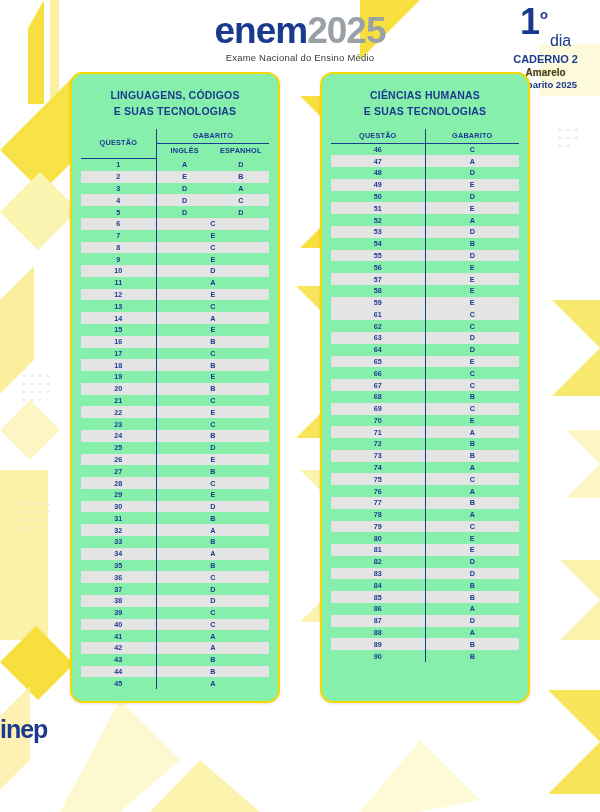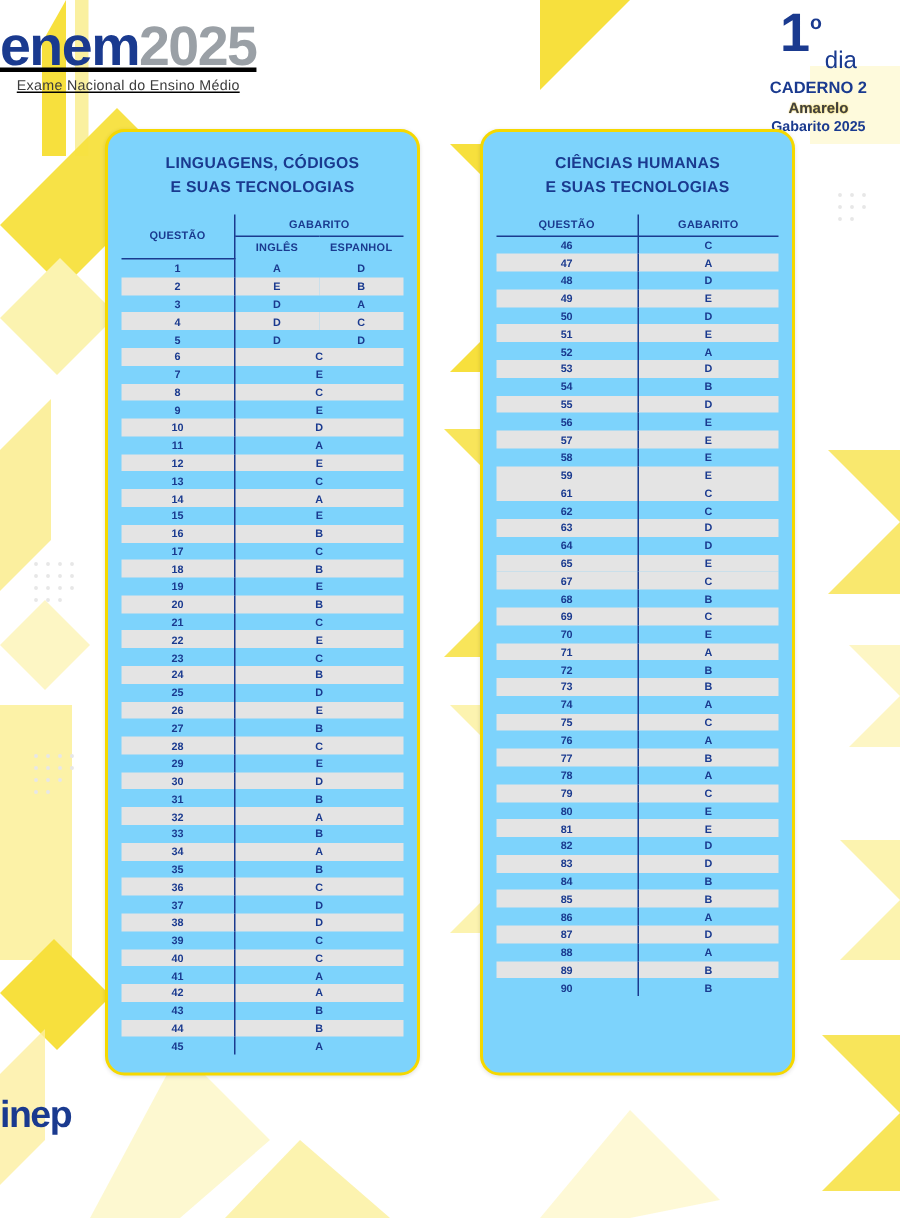--- a/index.html
+++ b/index.html
@@ -11,24 +11,23 @@
     position:relative;
     overflow:hidden;
   }
   
   .bg { position:absolute; inset:0; overflow:hidden; z-index:0; }
   .bg svg { position:absolute; left:0; top:0; }
 
   
   .header {
     position:relative; z-index:3;
-    height:86px;
-    display:flex; align-items:flex-start; 
+    height:72px;
+    display:flex; align-items:flex-start; justify-content:center;
     padding-top:8px;
-    text-decoration:underline;
   }
   .logo-block { text-align:center; margin-top:4px; }
   .logo-main {
     font-size:37px; font-weight:bold; letter-spacing:-1px;
     color:#1a3a8f; line-height:1;
   }
   .logo-main .year { color:#9aa0a6; font-weight:bold; }
   .logo-sub {
     font-size:9.5px; color:#3b3b3b; margin-top:3px; letter-spacing:0.2px;
   }
@@ -46,21 +45,21 @@
   .gabarito-ano { font-size:9.5px; font-weight:bold; color:#1a3a8f; margin-top:1px; }
 
   
   .cards {
     position:relative; z-index:3;
     display:flex; justify-content:center; gap:40px;
     padding:0 0 0 0;
   }
   .card {
     width:210px;
-    background:#7dd3fc;
+    background:#86efac;
     border:2px solid #f5d800;
     border-radius:13px;
     padding:10px 9px 12px 9px;
     box-shadow:0 1px 3px rgba(0,0,0,0.12);
   }
   .card-title {
     text-align:center; color:#1a3a8f; font-weight:bold;
     font-size:10.5px; line-height:1.55; letter-spacing:0.2px;
     padding:3px 0 9px 0;
   }
@@ -482,20 +481,24 @@
             <td class="col-a">D</td>
           </tr>
           <tr>
             <td class="col-q">64</td>
             <td class="col-a">D</td>
           </tr>
           <tr class="alt">
             <td class="col-q">65</td>
             <td class="col-a">E</td>
           </tr>
+          <tr>
+            <td class="col-q">66</td>
+            <td class="col-a">C</td>
+          </tr>
           <tr class="alt">
             <td class="col-q">67</td>
             <td class="col-a">C</td>
           </tr>
           <tr>
             <td class="col-q">68</td>
             <td class="col-a">B</td>
           </tr>
           <tr class="alt">
             <td class="col-q">69</td>

